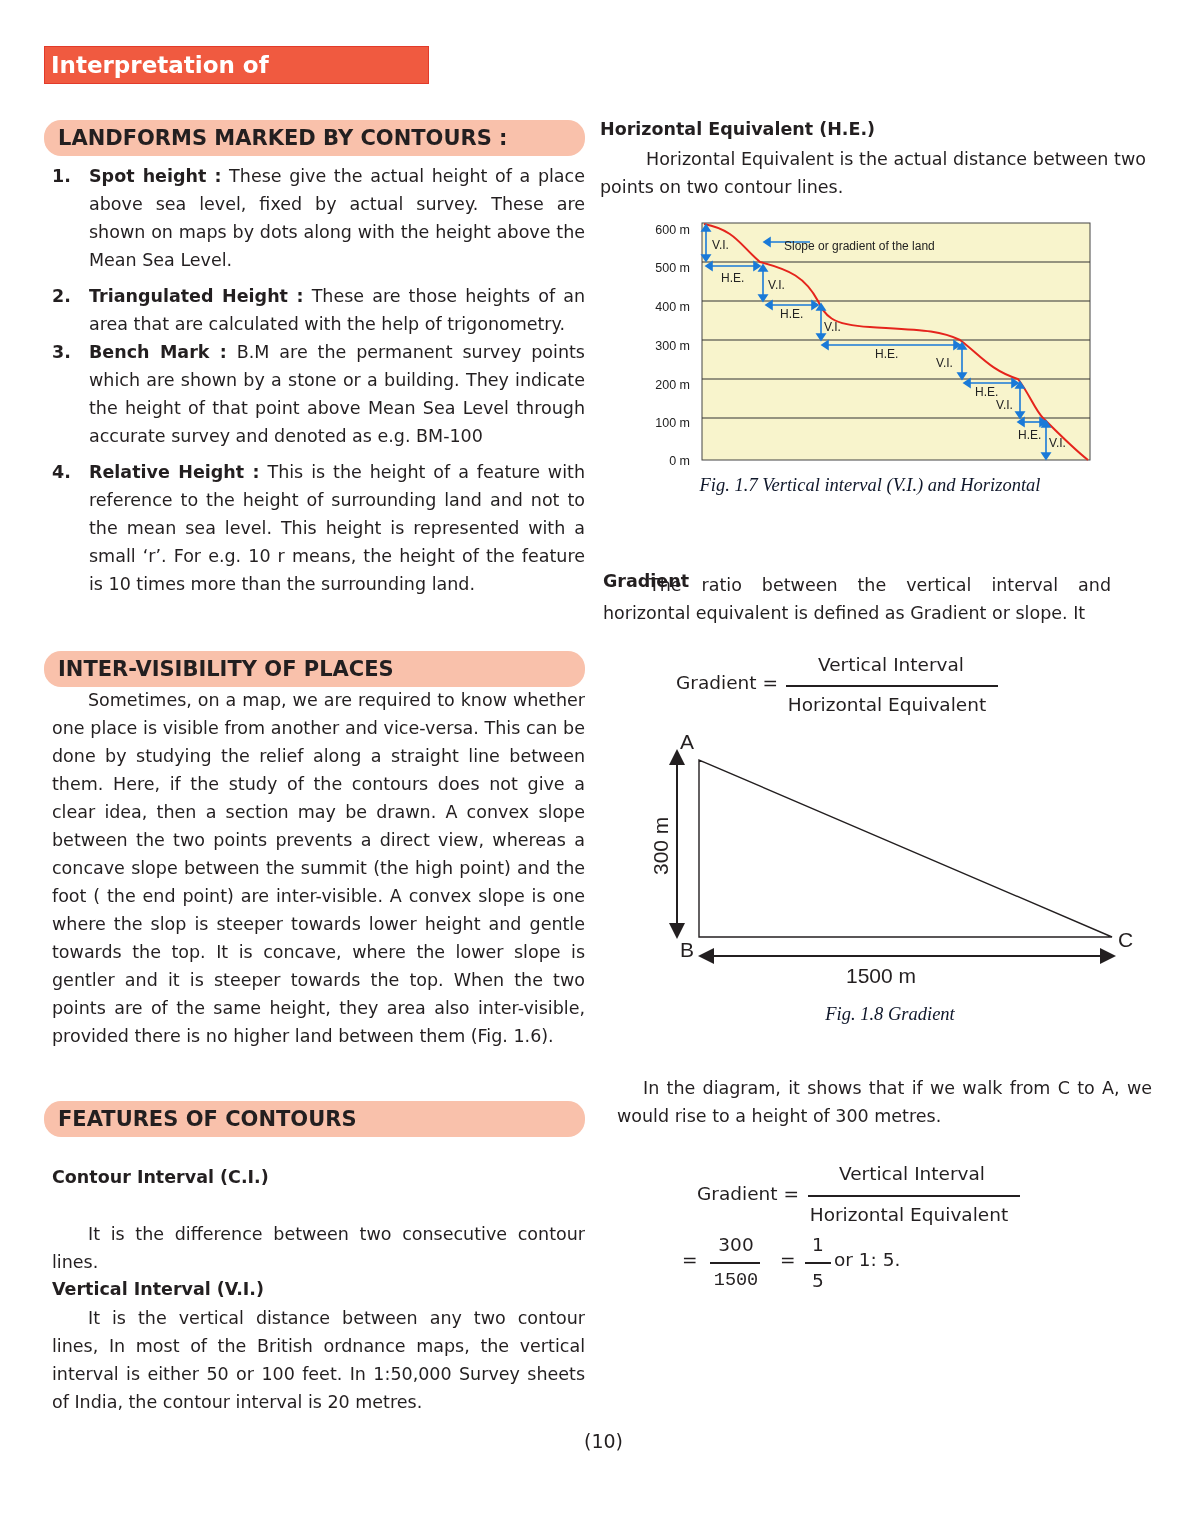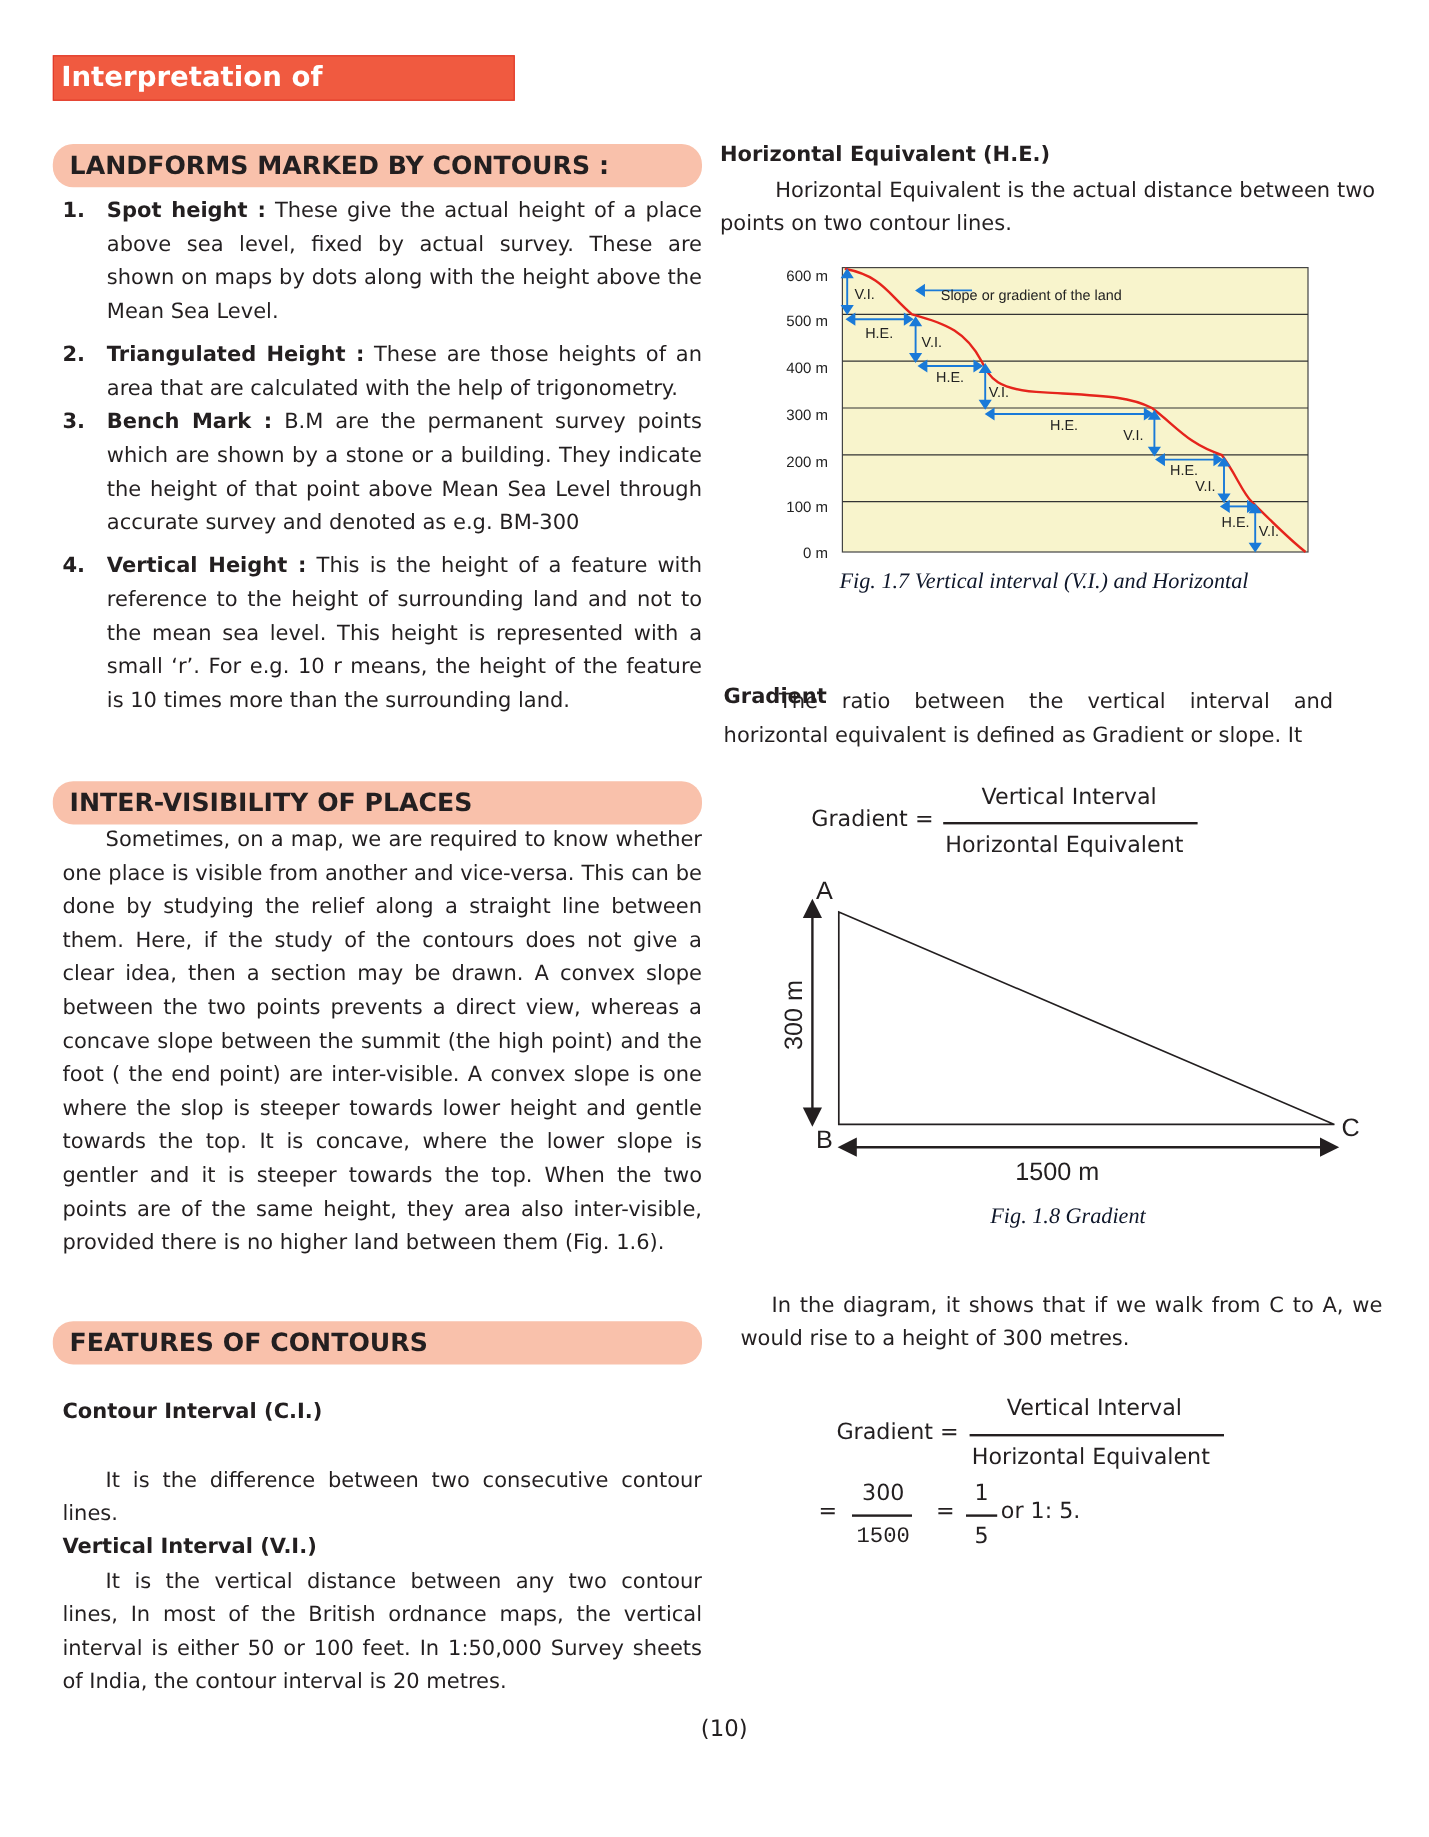--- a/index.html
+++ b/index.html
@@ -32,22 +32,22 @@
 <body>
 
 <div class="page-tag">Interpretation of Topographical Maps</div>
 
 <div class="col left">
   <div class="sec-head" style="top:120px;">LANDFORMS MARKED BY CONTOURS :</div>
 
   <ol class="items">
     <li><span class="num">1.</span><span class="term">Spot height :</span><span> These give the actual height of a place above sea level, fixed by actual survey. These are shown on maps by dots along with the height above the Mean Sea Level.</span></li>
     <li><span class="num">2.</span><span class="term">Triangulated Height :</span><span> These are those heights of an area that are calculated with the help of trigonometry.</span></li>
-    <li style="margin-top:-8px;"><span class="num">3.</span><span class="term">Bench Mark :</span><span> B.M are the permanent survey points which are shown by a stone or a building. They indicate the height of that point above Mean Sea Level through accurate survey and denoted as e.g. BM-300</span></li>
-    <li><span class="num">4.</span><span class="term">Vertical Height :</span><span> This is the height of a feature with reference to the height of surrounding land and not to the mean sea level. This height is represented with a small ‘r’. For e.g. 10 r means, the height of the feature is 10 times more than the surrounding land.</span></li>
+    <li style="margin-top:-8px;"><span class="num">3.</span><span class="term">Bench Mark :</span><span> B.M are the permanent survey points which are shown by a stone or a building. They indicate the height of that point above Mean Sea Level through accurate survey and denoted as e.g. BM-100</span></li>
+    <li><span class="num">4.</span><span class="term">Relative Height :</span><span> This is the height of a feature with reference to the height of surrounding land and not to the mean sea level. This height is represented with a small ‘r’. For e.g. 10 r means, the height of the feature is 10 times more than the surrounding land.</span></li>
   </ol>
 
   <div class="sec-head" style="top:651px;">INTER-VISIBILITY OF PLACES</div>
   <div class="para indent" style="left:8px; top:686px; width:533px;">Sometimes, on a map, we are required to know whether one place is visible from another and vice-versa. This can be done by studying the relief along a straight line between them. Here, if the study of the contours does not give a clear idea, then a section may be drawn. A convex slope between the two points prevents a direct view, whereas a concave slope between the summit (the high point) and the foot ( the end point) are inter-visible. A convex slope is one where the slop is steeper towards lower height and gentle towards the top. It is concave, where the lower slope is gentler and it is steeper towards the top. When the two points are of the same height, they area also inter-visible, provided there is no higher land between them (Fig. 1.6).</div>
 
   <div class="sec-head" style="top:1101px;">FEATURES OF CONTOURS</div>
   <div class="sub-head" style="left:8px; top:1167px;">Contour Interval (C.I.)</div>
   <div class="para indent" style="left:8px; top:1220px; width:533px;">It is the difference between two consecutive contour lines.</div>
   <div class="sub-head" style="left:8px; top:1279px;">Vertical Interval (V.I.)</div>
   <div class="para indent" style="left:8px; top:1304px; width:533px;">It is the vertical distance between any two contour lines, In most of the British ordnance maps, the vertical interval is either 50 or 100 feet. In 1:50,000 Survey sheets of India, the contour interval is 20 metres.</div>

